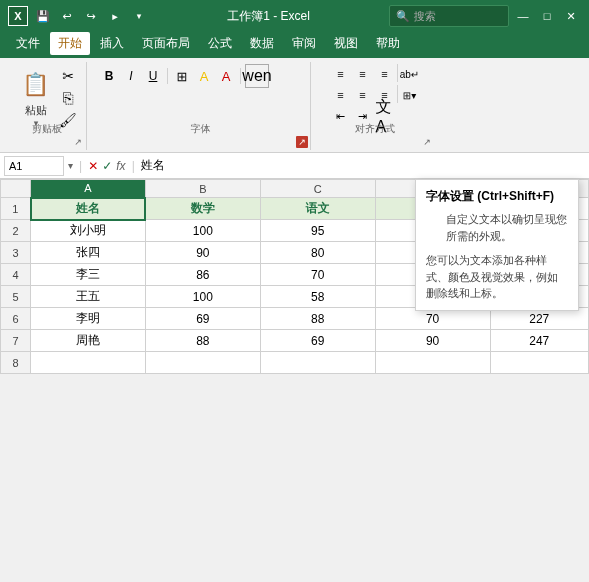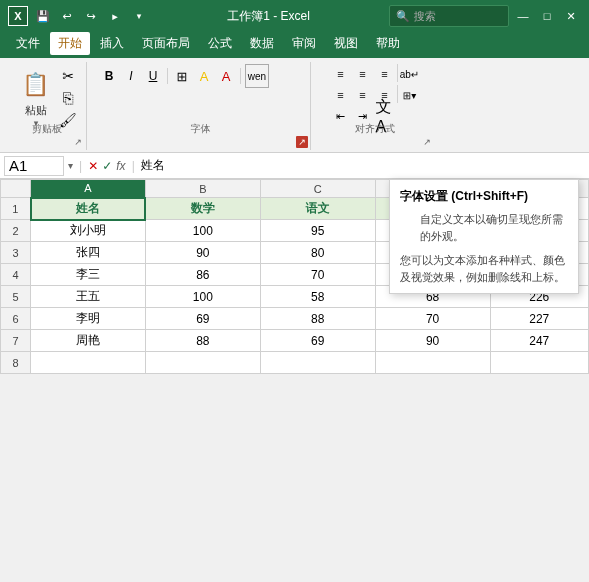--- a/index.html
+++ b/index.html
@@ -225,21 +225,21 @@
       padding: 0 4px;
       gap: 4px;
     }
     .name-box {
       width: 60px;
       height: 20px;
       border: 1px solid #d0d0d0;
       display: flex;
       align-items: center;
       padding: 0 4px;
-      font-size: 15px;
+      font-size: 11px;
     }
     .formula-icons {
       display: flex;
       gap: 2px;
       color: #666;
     }
 
     
     .spreadsheet-container {
       background: white;
@@ -292,21 +292,21 @@
     .data-cell.selected-cell {
       background: #e2efda;
       border: 2px solid #217346;
     }
 
     
     .tooltip-box {
       position: absolute;
       right: 0;
       top: 0;
-      width: 190px;
+      width: 164px;
       background: white;
       border: 1px solid #d0d0d0;
       box-shadow: 2px 2px 8px rgba(0,0,0,0.2);
       padding: 8px 10px;
       font-size: 11px;
       z-index: 100;
     }
     .tooltip-title {
       font-weight: bold;
       font-size: 12px;
@@ -397,21 +397,21 @@
     <div style="padding-bottom:18px;width:100%;">
       <div class="font-row2">
         <div class="font-btn bold-btn">B</div>
         <div class="font-btn italic-btn">I</div>
         <div class="font-btn underline-btn">U</div>
         <div style="width:1px;height:16px;background:#d0d0d0;margin:0 2px;"></div>
         <div class="font-btn" style="font-size:13px;">⊞</div>
         <div class="font-btn" style="font-size:13px; color:#f0c000;">A</div>
         <div class="font-btn" style="font-size:13px; color:#c00;">A</div>
         <div style="width:1px;height:16px;background:#d0d0d0;margin:0 2px;"></div>
-        <div class="font-btn" style="font-size:10px; border:1px solid #aaa; padding:11px;">wen</div>
+        <div class="font-btn" style="font-size:16px; border:1px solid #aaa; padding:11px;">wen</div>
       </div>
     </div>
     <div class="ribbon-group-label">字体</div>
     <div class="ribbon-group-expander highlighted" style="background:#c0392b;color:white;">↗</div>
   </div>
 
   <div class="ribbon-group align-group">
     <div style="padding-bottom:18px;">
       <div style="display:flex;gap:1px;flex-direction:column;">
         <div style="display:flex;gap:2px;">

